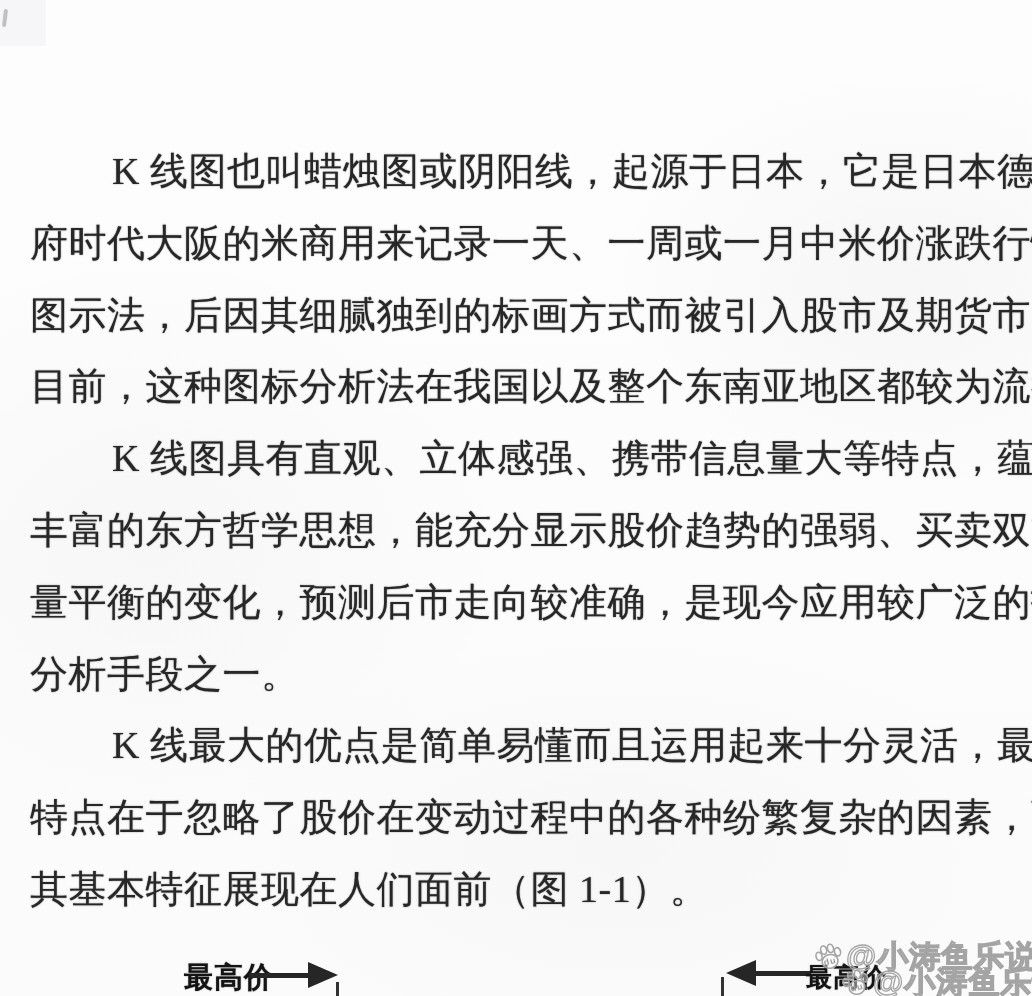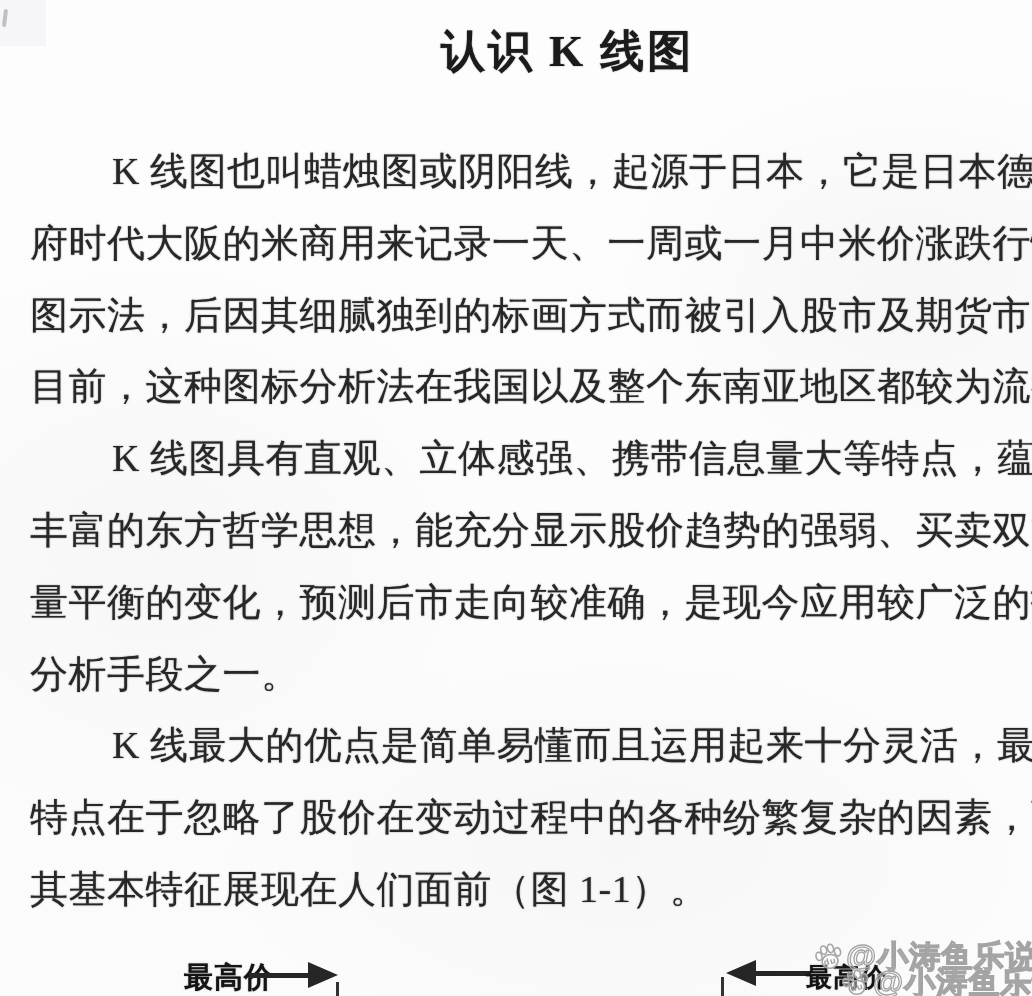--- a/index.html
+++ b/index.html
@@ -117,21 +117,20 @@
   }
 </style>
 </head>
 <body>
 
 <div class="page">
 
   <div class="corner-shade"></div>
   <div class="corner-mark"></div>
 
-  <h1 class="title">认识 K 线图</h1>
 
   <div class="content">
     <div class="line indent">K 线图也叫蜡烛图或阴阳线，起源于日本，它是日本德川</div>
     <div class="line">府时代大阪的米商用来记录一天、一周或一月中米价涨跌行情</div>
     <div class="line">图示法，后因其细腻独到的标画方式而被引入股市及期货市</div>
     <div class="line">目前，这种图标分析法在我国以及整个东南亚地区都较为流行</div>
     <div class="line indent">K 线图具有直观、立体感强、携带信息量大等特点，蕴含</div>
     <div class="line">丰富的东方哲学思想，能充分显示股价趋势的强弱、买卖双方</div>
     <div class="line">量平衡的变化，预测后市走向较准确，是现今应用较广泛的技</div>
     <div class="line">分析手段之一。</div>

